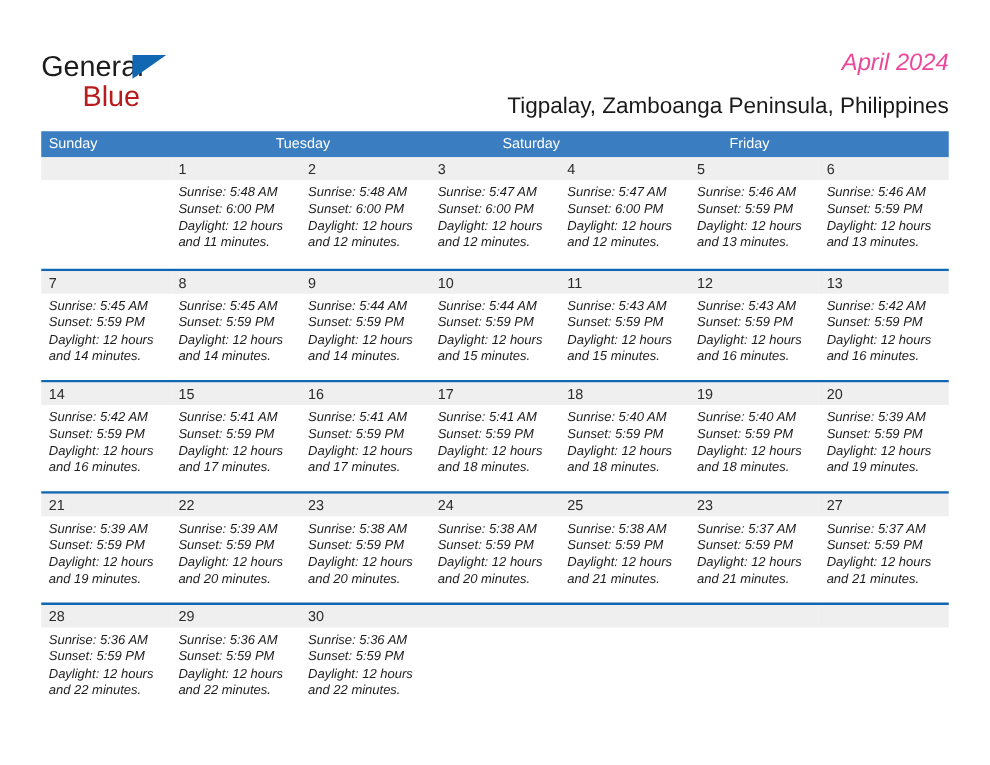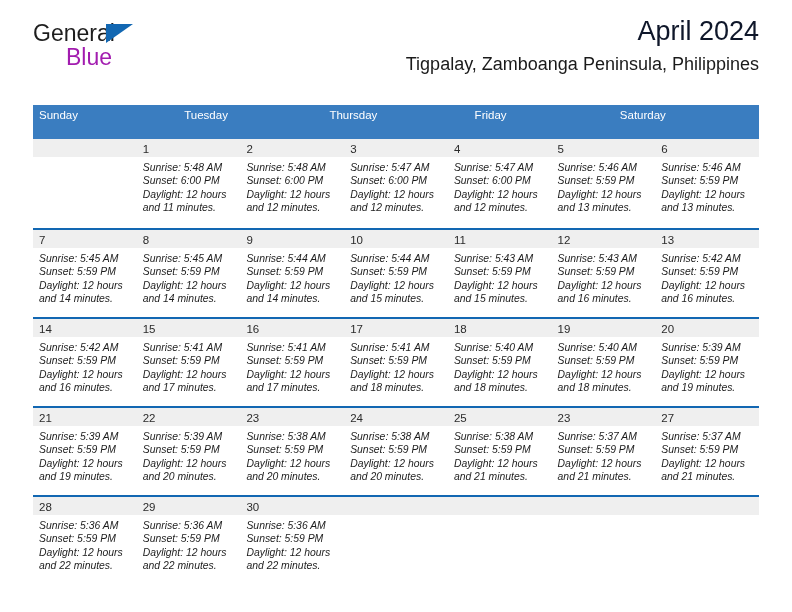--- a/index.html
+++ b/index.html
@@ -18,21 +18,21 @@
     position: relative;
     width: 792px;
     height: 612px;
     box-sizing: border-box;
   }
 
   
   .topbar {
     position: absolute;
     left: 33px;
-    top: 14px;
+    top: 34px;
     right: 33px;
     height: 70px;
   }
   .logo {
     position: absolute;
     left: 0;
     top: 6px;
     width: 150px;
     height: 58px;
   }
@@ -53,56 +53,57 @@
     width: 0;
     height: 0;
     border-left: 27px solid #1267b2;
     border-bottom: 19px solid transparent;
   }
   .logo-blue {
     position: absolute;
     left: 33px;
     top: 24px;
     font-size: 23px;
-    color: #a21caf;
+    color: #b91c1c;
     line-height: 26px;
     font-family: "Liberation Sans", sans-serif;
   }
 
   .title-block {
     position: absolute;
     right: 0;
     top: 0;
     text-align: right;
   }
   .cal-title {
-    font-size: 27px;
-    color: #0f172a;
+    font-size: 19px;
+    color: #ec4899;
     line-height: 34px;
     white-space: nowrap;
+    font-style: italic;
   }
   .cal-subtitle {
     margin-top: 7px;
     font-size: 18px;
     color: #1a1a1a;
     line-height: 18px;
     white-space: nowrap;
   }
 
   
   .calendar {
     position: absolute;
     left: 33px;
     top: 105px;
     width: 726px;
   }
   .weekdays {
     display: flex;
     background: #3a7dc0;
-    height: 34px;
+    height: 21px;
   }
   .weekday {
     flex: 1 1 0;
     color: #ffffff;
     font-size: 11.5px;
     line-height: 21px;
     padding-left: 6px;
     box-sizing: border-box;
     white-space: nowrap;
   }
@@ -164,23 +165,22 @@
       <div class="cal-title">April 2024</div>
       <div class="cal-subtitle">Tigpalay, Zamboanga Peninsula, Philippines</div>
     </div>
 
   </div>
 
   <div class="calendar">
     <div class="weekdays">
         <div class="weekday">Sunday</div>
         <div class="weekday">Tuesday</div>
-        <div class="weekday">Thursday</div>
+        <div class="weekday">Saturday</div>
         <div class="weekday">Friday</div>
-        <div class="weekday">Saturday</div>
       </div>
     <div id="weeks-container">
         <div class="week">
           <div class="day empty">
             <div class="daynum-band"><span class="daynum"></span></div>
           </div>
           <div class="day">
             <div class="daynum-band"><span class="daynum">1</span></div>
             <div class="day-lines">
               <div class="dline">Sunrise: 5:48 AM</div>

